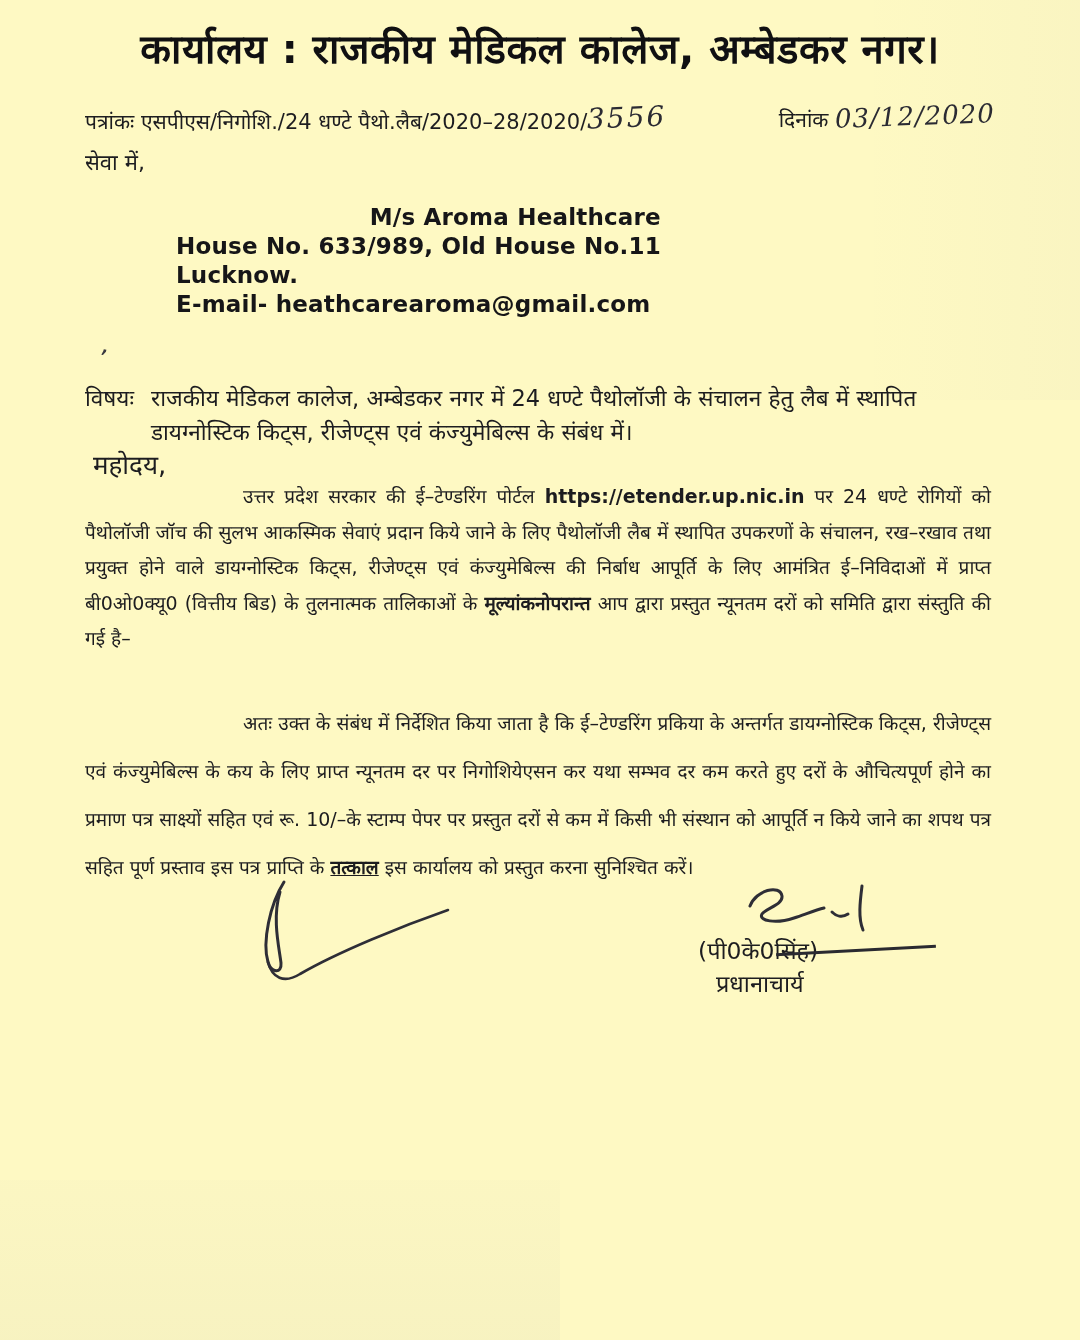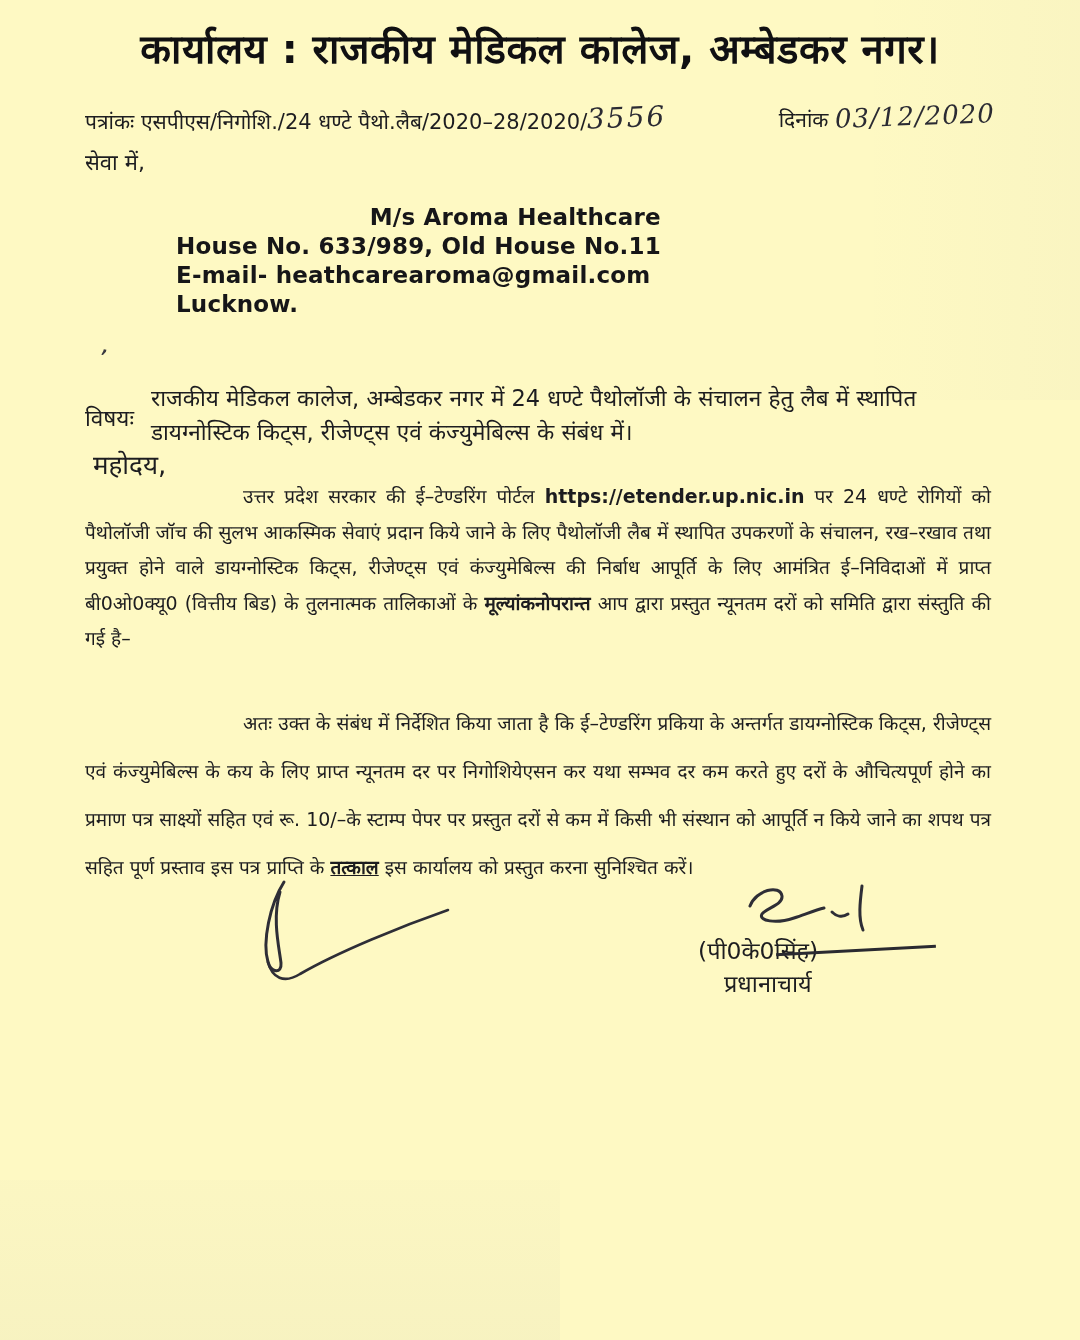--- a/index.html
+++ b/index.html
@@ -63,21 +63,21 @@
 
   .stray-mark{
     position:absolute;left:98px;top:344px;
     font-size:26px;color:#3a3a40;transform:rotate(14deg);
   }
 
   .subject-row{
     position:absolute;left:85px;top:381px;width:905px;
     display:flex;font-size:22.5px;line-height:34px;
   }
-  .subject-label{flex:0 0 64px;margin-top:20px;}
+  .subject-label{flex:0 0 64px;}
   .subject-text{flex:1;padding-left:2px;}
 
   .mahoday{position:absolute;left:93px;top:446px;font-size:26px;}
 
   .para{
     position:absolute;left:85px;width:906px;
     font-size:19px;
     text-align:justify;
     text-indent:158px;
     color:#1c1c1f;
@@ -92,21 +92,21 @@
   .sig-right{
     position:absolute;left:698px;top:878px;width:290px;
     font-size:23.5px;line-height:31px;
   }
   .sig-right .sig-scribble{display:block;margin-left:38px;}
   .sig-name{position:relative;display:inline-block;margin-top:-6px;}
   .sig-strike{
     position:absolute;left:78px;top:13px;width:160px;height:3px;
     background:#2a2a30;transform:rotate(-3deg);
   }
-  .sig-designation{display:block;margin-left:26px;margin-top:2px;}
+  .sig-designation{display:block;margin-left:18px;margin-top:2px;}
 
   svg.ink path{stroke:#2e2e36;fill:none;stroke-linecap:round;}
 </style>
 </head>
 <body>
 
 <div class="page">
 
   <div class="scan-shade-a"></div>
   <div class="scan-shade-b"></div>
@@ -116,22 +116,22 @@
   <div class="ref-row">
     <div class="ref-left"><span>पत्रांकः एसपीएस/निगोशि./24 धण्टे पैथो.लैब/2020–28/2020/</span><span class="handwrite">3556</span></div>
     <div class="ref-right"><span>दिनांक</span> <span class="handwrite date">03/12/2020</span></div>
   </div>
 
   <div class="seva">सेवा में,</div>
 
   <div class="recipient">
     <div class="r-name">M/s  Aroma Healthcare</div>
     <div>House No. 633/989, Old House No.11</div>
+    <div>Lucknow.</div>
     <div>E-mail- heathcarearoma@gmail.com</div>
-    <div>Lucknow.</div>
   </div>
 
   <div class="stray-mark">’</div>
 
   <div class="subject-row">
     <div class="subject-label">विषयः</div>
     <div class="subject-text">राजकीय मेडिकल कालेज, अम्बेडकर नगर में 24 धण्टे पैथोलॉजी के संचालन हेतु लैब में स्थापित डायग्नोस्टिक किट्स, रीजेण्ट्स एवं कंज्युमेबिल्स के संबंध में।</div>
   </div>
 
   <div class="mahoday">महोदय,</div>

